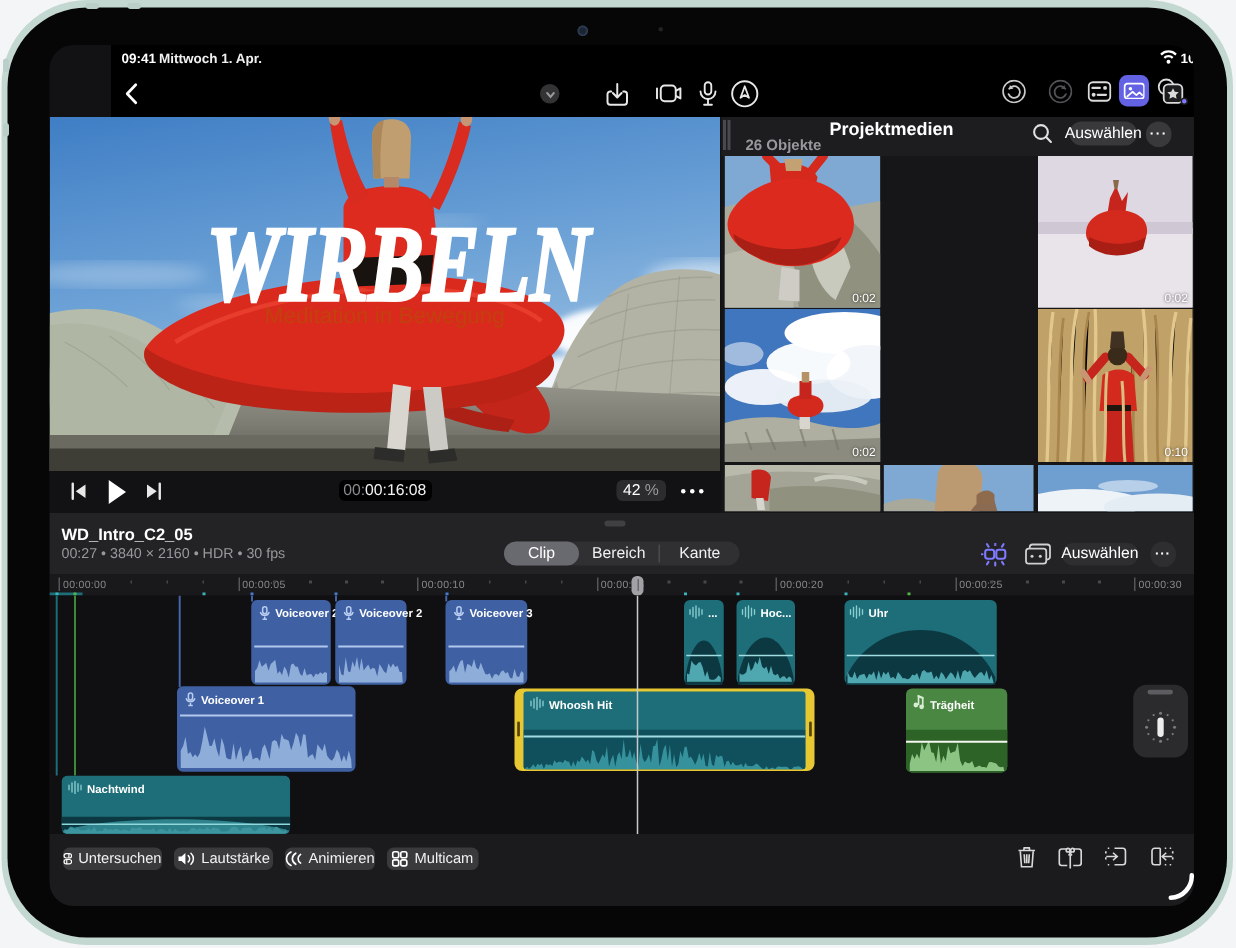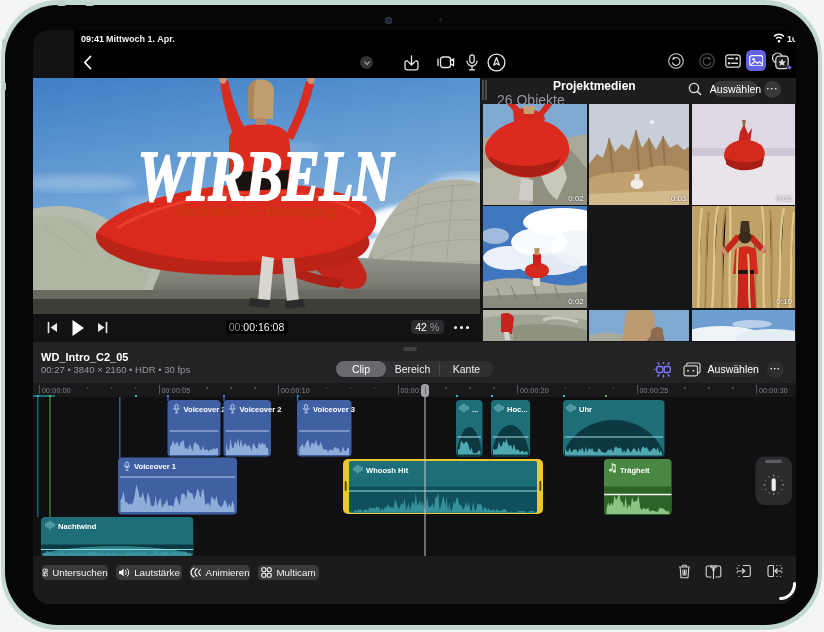--- a/index.html
+++ b/index.html
@@ -220,21 +220,21 @@
       <div style="position:absolute;left:0;width:3px;height:3px;border-radius:50%;background:#fff;"></div>
       <div style="position:absolute;left:6px;width:3px;height:3px;border-radius:50%;background:#fff;"></div>
       <div style="position:absolute;left:12px;width:3px;height:3px;border-radius:50%;background:#fff;"></div>
     </div>
   </div>
   <div class="abs" id="panel">
     <div class="abs" style="left:0;top:0;width:314.5px;height:25.5px;background:#1d1d1f;"></div>
     <div class="abs" style="left:1px;top:2px;width:1.5px;height:20px;background:#4a4a4e;"></div>
     <div class="abs" style="left:4px;top:2px;width:1.5px;height:20px;background:#4a4a4e;"></div>
     <div class="abs" style="left:24px;top:1px;font-size:12px;font-weight:bold;color:#fff;margin-left:48px;">Projektmedien</div>
-    <div class="abs" style="left:16px;top:14px;font-size:14px;color:#98989d;">26 Objekte</div>
+    <div class="abs" style="left:16px;top:14px;font-size:10px;color:#98989d;font-weight:bold;">26 Objekte</div>
     <svg class="abs" style="left:207px;top:4px;" width="14" height="14" viewBox="0 0 14 14">
         <circle cx="6" cy="6" r="4.6" stroke="#e0e0e0" stroke-width="1.4" fill="none"></circle>
         <path d="M9.4,9.4 L12.6,12.6" stroke="#e0e0e0" stroke-width="1.4" stroke-linecap="round"></path>
       </svg>
     <div class="pill" style="left:232px;top:3px;width:45px;height:15.5px;font-size:10.5px;">Auswählen</div>
     <div class="pill" style="left:283px;top:3px;width:17px;height:16.5px;border-radius:50%;letter-spacing:1px;font-weight:bold;font-size:9px;">···</div>
 
     <div class="thumb" style="left:2.4px;top:25.5px;width:103.4px;height:101.5px;">
       <svg width="104" height="102" viewBox="0 0 104 102">
           <rect width="104" height="102" fill="#7fa9d2"></rect>
@@ -243,33 +243,20 @@
           <path d="M60,40 C 72,46 80,58 84,74 L74,96 C 62,88 56,70 56,54 Z" fill="#c9cabe"></path>
           <path d="M0,66 C 16,60 34,62 46,70 L46,102 L0,102 Z" fill="#b8b9ab"></path>
           <path d="M30,6 C 44,2 58,6 62,14 L58,34 L32,30 Z" fill="#d5291d"></path>
           <path d="M28,0 L36,8 M66,0 L58,10" stroke="#d5291d" stroke-width="6" stroke-linecap="round"></path>
           <path d="M4,38 C 14,20 40,10 64,18 C 84,26 92,44 82,58 C 70,74 40,78 22,68 C 6,60 -2,50 4,38 Z" fill="#dc2b1e"></path>
           <path d="M6,52 C 24,64 54,66 78,54 C 74,68 54,76 36,72 C 18,68 6,60 6,52 Z" fill="#aa1f15"></path>
           <path d="M38,74 L36,96 L50,97 L50,76 Z" fill="#cfccc6"></path>
           <path d="M40,2 L52,2 L51,10 L41,10 Z" fill="#c3a173"></path>
         </svg>
       <div class="dur">0:02</div>
-    </div>
-    <div class="thumb" style="left:107.9px;top:25.5px;width:100.4px;height:101.5px;">
-      <svg width="101" height="102" viewBox="0 0 101 102">
-          <rect width="101" height="102" fill="#c6cfd9"></rect>
-          <circle cx="63" cy="18" r="2" fill="#eef2f5"></circle>
-          <path d="M0,60 L8,50 L14,54 L20,34 L26,48 L33,40 L40,46 L47,26 L53,44 L60,34 L67,46 L74,32 L81,44 L88,40 L95,46 L101,42 L101,102 L0,102 Z" fill="#a9875e"></path>
-          <path d="M20,34 L24,70 M47,26 L50,68 M74,32 L76,66 M60,34 L63,66" stroke="#7e6340" stroke-width="1.8" opacity="0.6"></path>
-          <path d="M0,74 C 20,66 45,70 60,64 C 78,58 92,64 101,68 L101,102 L0,102 Z" fill="#c2a171"></path>
-          <path d="M0,90 L101,86 L101,102 L0,102 Z" fill="#d2b98e"></path>
-          <ellipse cx="48" cy="80" rx="6.5" ry="5" fill="#f2efe8"></ellipse>
-          <path d="M45.5,70 L50.5,70 L50,77 L46,77 Z" fill="#e8e4da"></path>
-        </svg>
-      <div class="dur">0:03</div>
     </div>
     <div class="thumb" style="left:210.5px;top:25.5px;width:103.4px;height:101.5px;">
       <svg width="104" height="102" viewBox="0 0 104 102">
           <rect width="104" height="102" fill="#ddd8e2"></rect>
           <rect y="48" width="104" height="54" fill="#e9e3ea"></rect>
           <rect y="44" width="104" height="8" fill="#cfc8d4"></rect>
           <path d="M48,28 L52,20 L56,30 L60,24 L58,40 L46,40 Z" fill="#c5251c"></path>
           <path d="M36,42 C 44,34 62,34 70,42 C 76,50 72,60 60,64 C 46,68 32,60 32,52 C 32,48 33,45 36,42 Z" fill="#d42a1e"></path>
           <path d="M50,16 L54,16 L53,22 L51,22 Z" fill="#8a6a4a"></path>
           <path d="M34,54 C 46,60 62,60 72,54 L70,62 C 58,68 44,68 34,60 Z" fill="#a81d14"></path>

